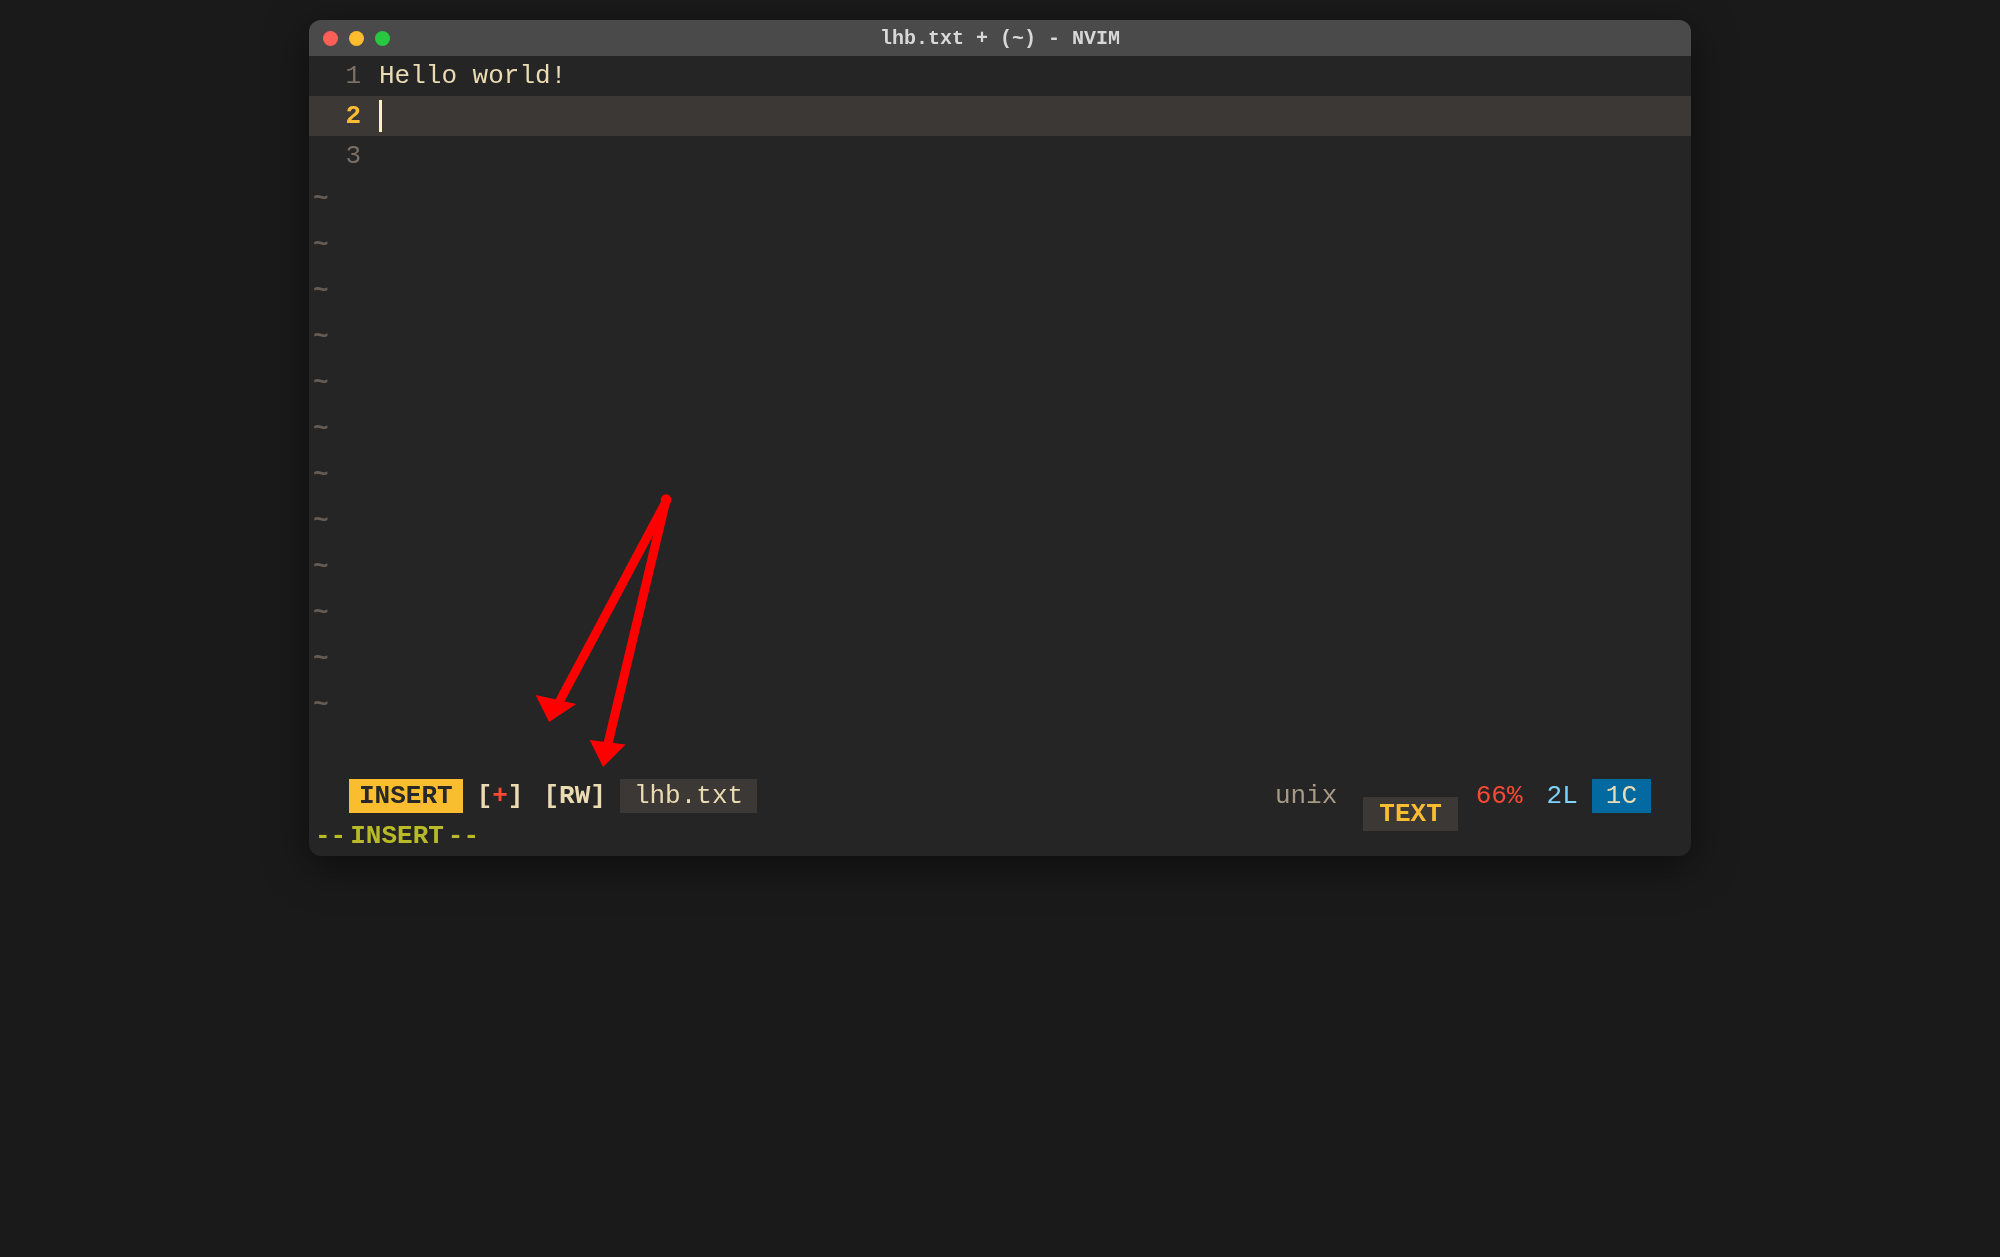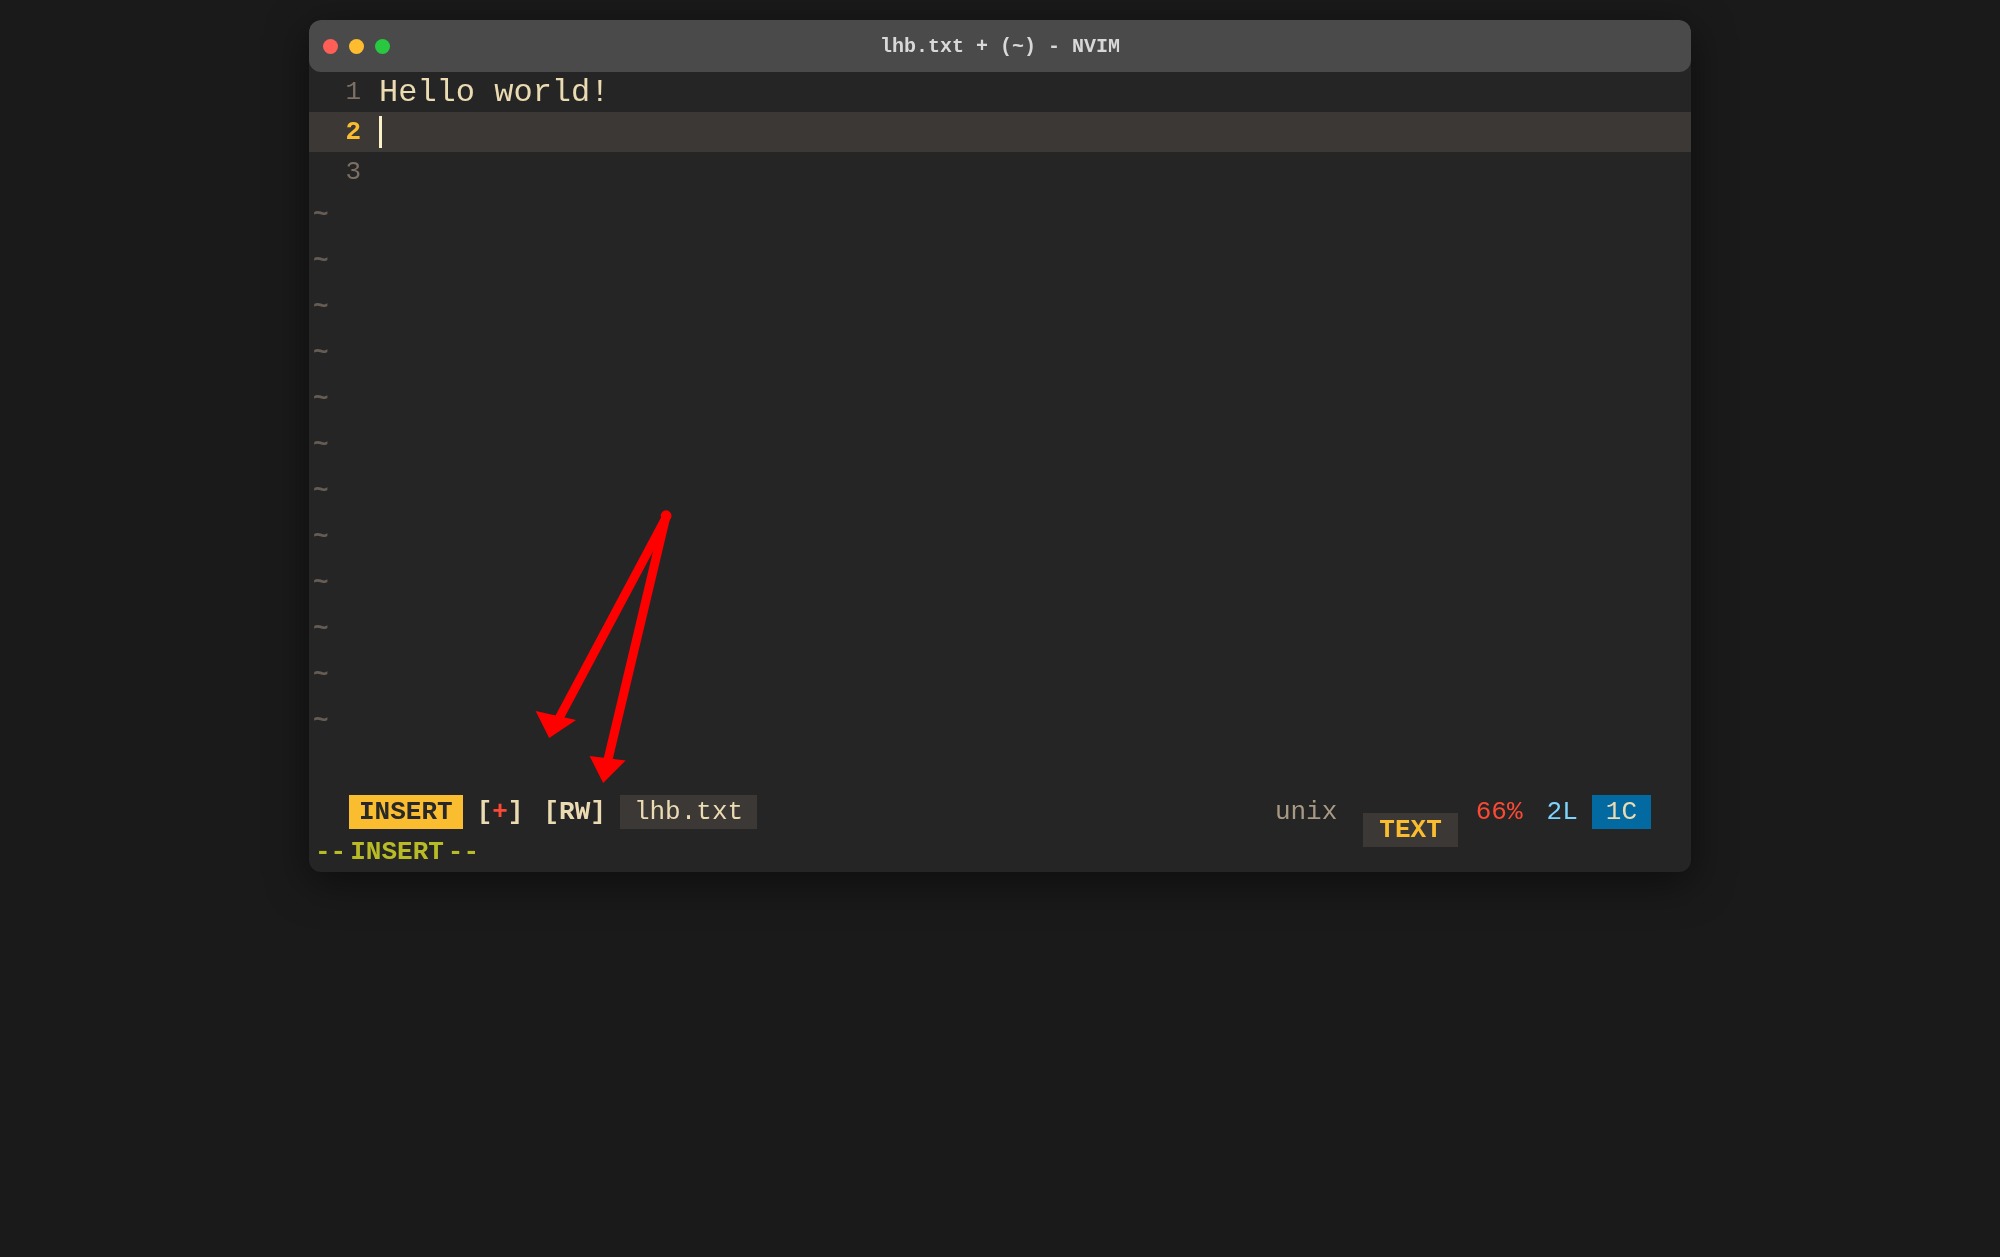--- a/index.html
+++ b/index.html
@@ -18,27 +18,26 @@
     }
     .window {
       width: 1382px;
       background: #252525;
       border-radius: 12px;
       overflow: hidden;
       box-shadow: 0 10px 40px rgba(0,0,0,0.5);
       position: relative;
     }
     .titlebar {
-      height: 52px;
+      height: 36px;
       background: #4a4a4a;
       display: flex;
       align-items: center;
       padding: 0 14px;
       position: relative;
-      border-radius: 12px;
     }
     .traffic-lights {
       display: flex;
       gap: 11px;
       position: absolute;
       left: 14px;
     }
     .traffic-light {
       width: 15px;
       height: 15px;
@@ -73,21 +72,21 @@
       padding-right: 18px;
       color: #7c6f64;
       font-size: 26px;
     }
     .line.current .line-number {
       color: #fabd2f;
       font-weight: bold;
     }
     .line-content {
       color: #ebdbb2;
-      font-size: 32px;
+      font-size: 26px;
       flex: 1;
       position: relative;
     }
     .cursor {
       display: inline-block;
       width: 3px;
       height: 32px;
       background: #fbf1c7;
       vertical-align: middle;
     }

